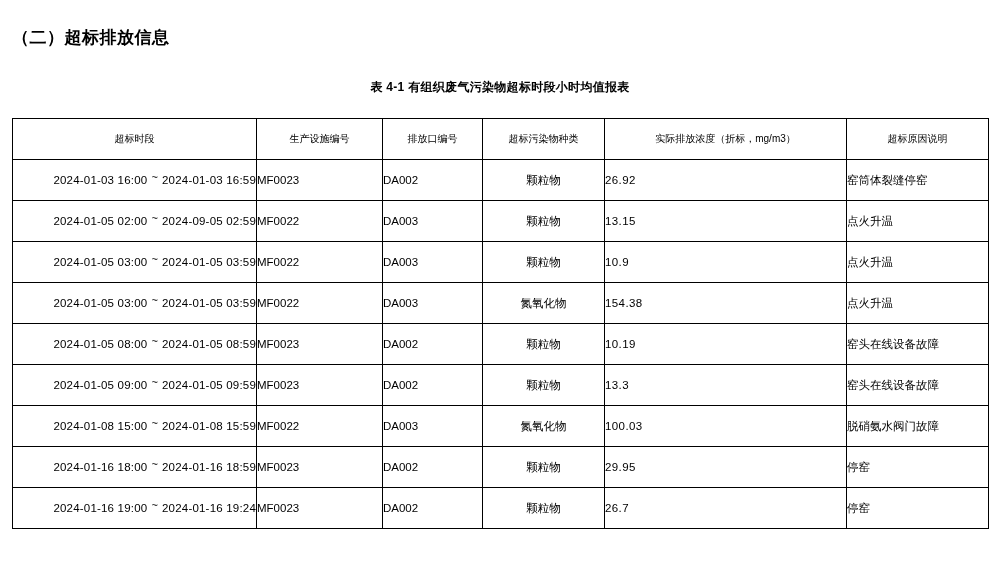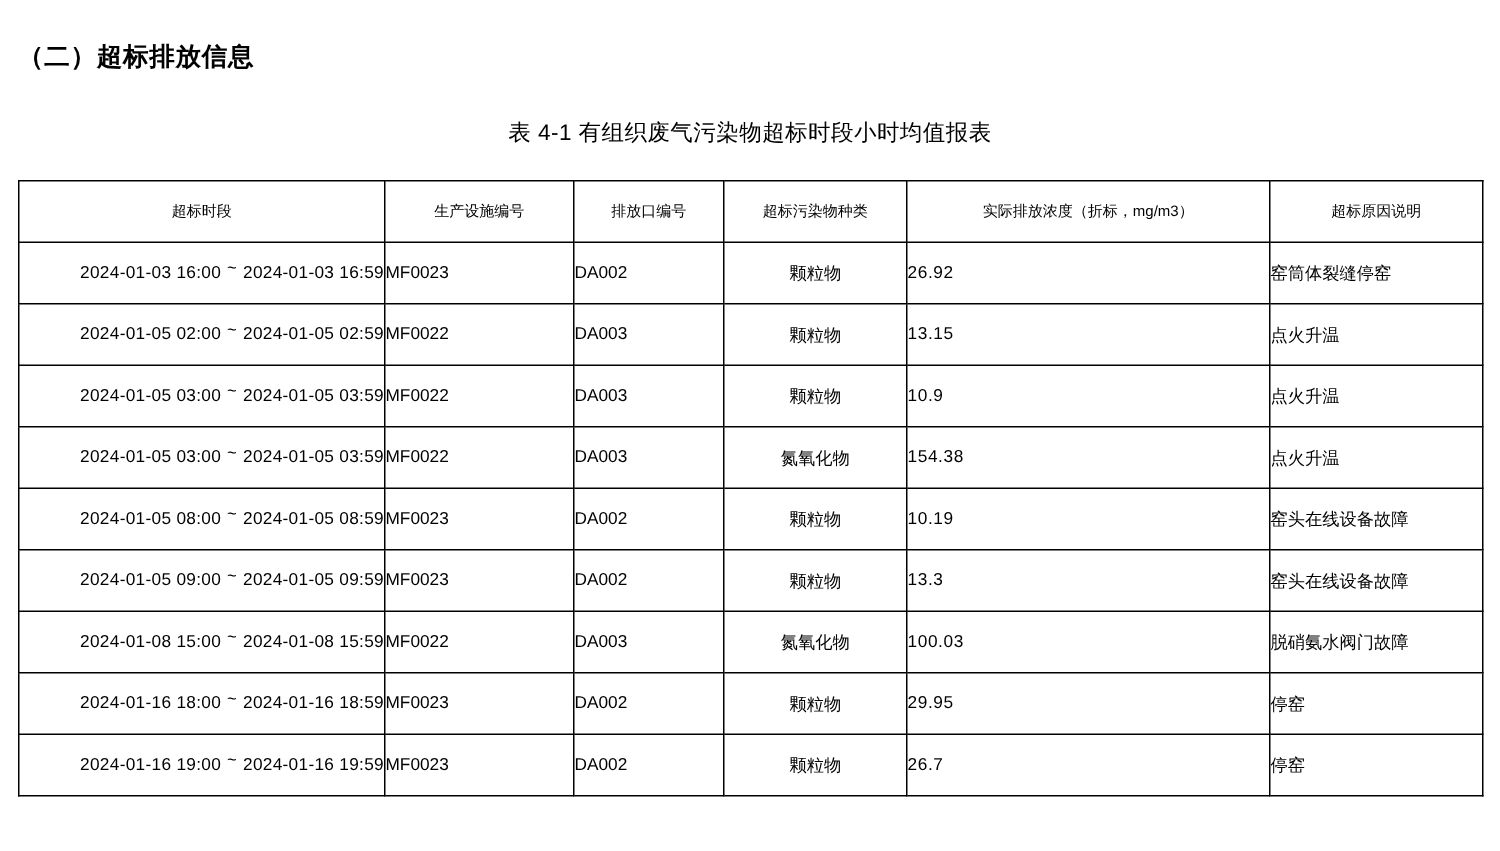--- a/index.html
+++ b/index.html
@@ -24,22 +24,22 @@
     font-family: "Liberation Sans", "DejaVu Sans", sans-serif;
     font-size: 17px;
     font-weight: bold;
     color: #000;
     padding: 26px 0 0 12px;
     letter-spacing: 0.5px;
   }
   .table-title {
     text-align: center;
     font-family: "Liberation Sans", "DejaVu Sans", sans-serif;
-    font-size: 15px;
-    font-weight: normal;
+    font-size: 12px;
+    font-weight: bold;
     margin-top: 30px;
     margin-bottom: 22px;
     letter-spacing: 0.3px;
   }
   .table-wrap {
     padding: 0 12px;
   }
   table.report {
     border-collapse: collapse;
     width: 976px;
@@ -129,21 +129,21 @@
         <tr>
           <td class="period"><span>2024-01-03 16:00</span><span class="tilde">~</span><span>2024-01-03 16:59</span></td>
           <td class="cell-left">MF0023</td>
           <td class="cell-left">DA002</td>
           <td class="cell-center">颗粒物</td>
           <td class="conc">26.92</td>
           <td class="reason">窑筒体裂缝停窑</td>
         </tr>
 
         <tr>
-          <td class="period"><span>2024-01-05 02:00</span><span class="tilde">~</span><span>2024-01-05 02:59</span></td>
+          <td class="period"><span>2024-01-05 02:00</span><span class="tilde">~</span><span>2024-09-05 02:59</span></td>
           <td class="cell-left">MF0022</td>
           <td class="cell-left">DA003</td>
           <td class="cell-center">颗粒物</td>
           <td class="conc">13.15</td>
           <td class="reason">点火升温</td>
         </tr>
 
         <tr>
           <td class="period"><span>2024-01-05 03:00</span><span class="tilde">~</span><span>2024-01-05 03:59</span></td>
           <td class="cell-left">MF0022</td>
@@ -193,21 +193,21 @@
         <tr>
           <td class="period"><span>2024-01-16 18:00</span><span class="tilde">~</span><span>2024-01-16 18:59</span></td>
           <td class="cell-left">MF0023</td>
           <td class="cell-left">DA002</td>
           <td class="cell-center">颗粒物</td>
           <td class="conc">29.95</td>
           <td class="reason">停窑</td>
         </tr>
 
         <tr>
-          <td class="period"><span>2024-01-16 19:00</span><span class="tilde">~</span><span>2024-01-16 19:59</span></td>
+          <td class="period"><span>2024-01-16 19:00</span><span class="tilde">~</span><span>2024-01-16 19:24</span></td>
           <td class="cell-left">MF0023</td>
           <td class="cell-left">DA002</td>
           <td class="cell-center">颗粒物</td>
           <td class="conc">26.7</td>
           <td class="reason">停窑</td>
         </tr>
 
       </tbody>
     </table>
   </div>

